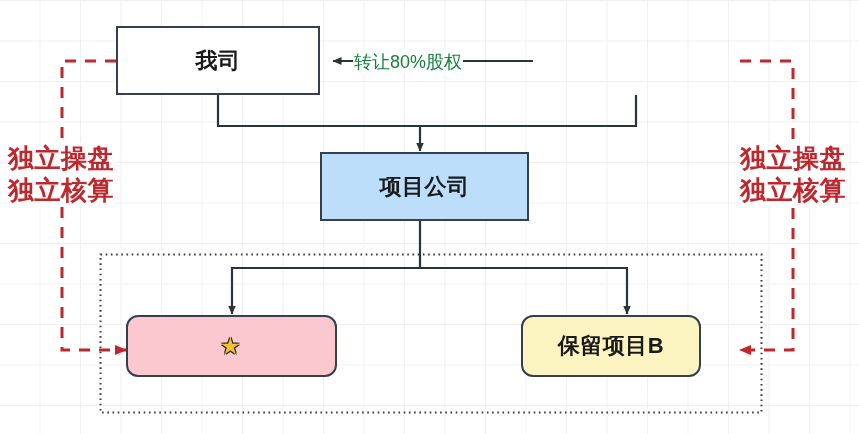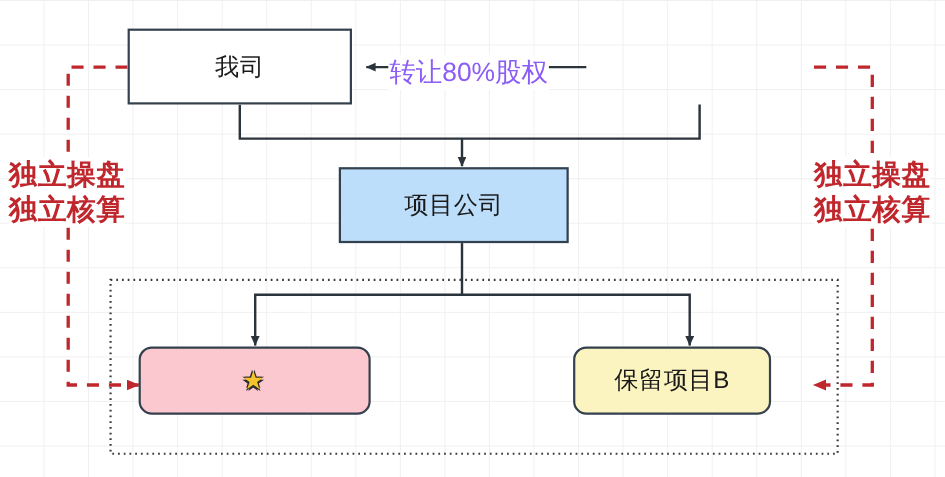--- a/index.html
+++ b/index.html
@@ -31,20 +31,21 @@
     position: absolute;
     box-sizing: border-box;
     display: flex;
     align-items: center;
     justify-content: center;
     color: #1a1a1a;
     font-size: 22px;
     letter-spacing: 0.5px;
     white-space: nowrap;
     z-index: 3;
+    font-weight: bold;
   }
   .node-plain {
     border: 2px solid #34404d;
     background: #ffffff;
   }
   .node-blue {
     border: 2px solid #34404d;
     background: #bcdefa;
   }
   .node-pink {
@@ -63,22 +64,22 @@
     margin-right: 2px;
     line-height: 1;
     text-shadow:
       -1px -1px 0 #2b2b2b,
        1px -1px 0 #2b2b2b,
       -1px  1px 0 #2b2b2b,
        1px  1px 0 #2b2b2b;
   }
   .edge-label {
     position: absolute;
-    font-size: 24px;
-    color: #8b5cf6;
+    font-size: 18px;
+    color: #15803d;
     background: #ffffff;
     white-space: nowrap;
     z-index: 4;
     padding: 0 1px;
   }
   .note {
     position: absolute;
     font-weight: bold;
     font-size: 26px;
     line-height: 1.22;
@@ -119,21 +120,21 @@
     <path d="M116,61 L62,61 L62,350 L126,350" fill="none" stroke="#c0272d" stroke-width="3" stroke-dasharray="11 9" marker-end="url(#arrow-red)"></path>
 
     <path d="M740,61 L793,61 L793,350 L740,350" fill="none" stroke="#c0272d" stroke-width="3" stroke-dasharray="11 9" marker-end="url(#arrow-red)"></path>
   </svg>
 
   <div class="node node-plain" style="left:116px; top:26px; width:204px; height:69px;">
     <span>我司</span>
   </div>
 
 
-  <div class="node node-blue" style="left:308px; top:152px; width:209px; height:69px;">
+  <div class="node node-blue" style="left:320px; top:152px; width:209px; height:69px;">
     <span>项目公司</span>
   </div>
 
   <div class="node node-pink" style="left:126px; top:315px; width:211px; height:62px;">
     <span class="star-icon">★</span>
   </div>
 
   <div class="node node-yellow" style="left:521px; top:315px; width:180px; height:62px;">
     <span>保留项目B</span>
   </div>

